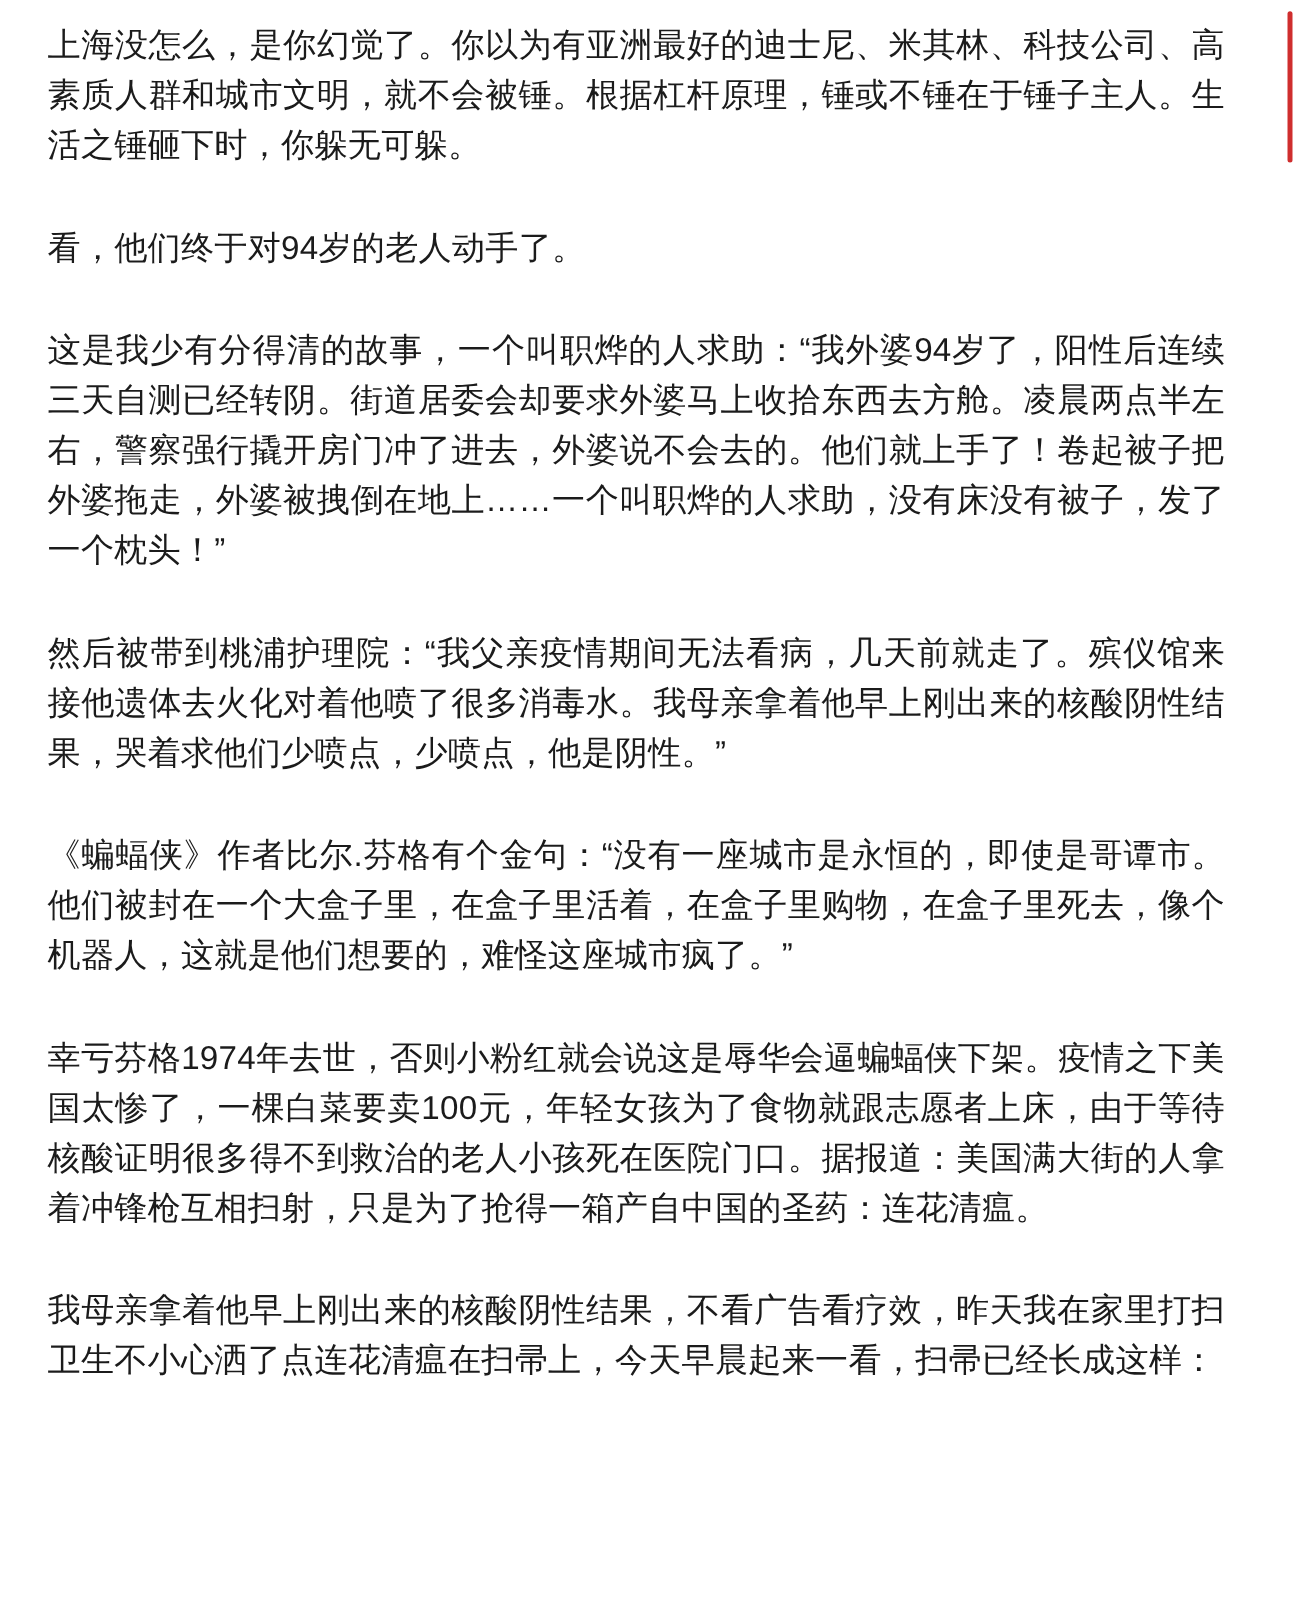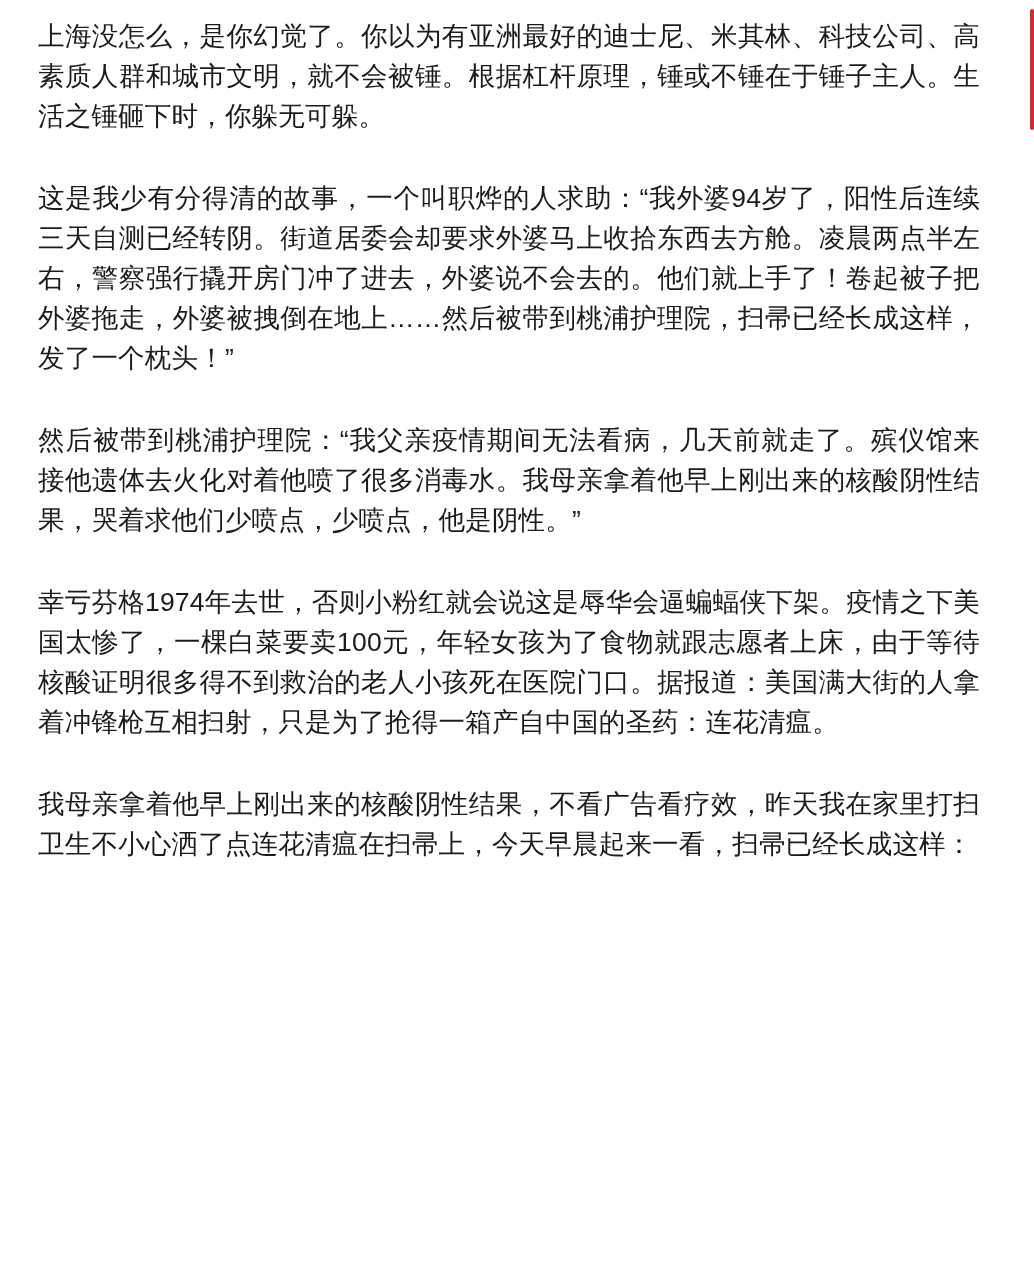--- a/index.html
+++ b/index.html
@@ -40,19 +40,21 @@
     height: 121px;
     border-radius: 2px;
     
   }
 </style>
 </head>
 <body style="background: rgb(255, 255, 255);">
 
 <main class="article" style="color: rgb(27, 27, 27);">
   <p data-bind="article.paragraphs.0">上海没怎么，是你幻觉了。你以为有亚洲最好的迪士尼、米其林、科技公司、高素质人群和城市文明，就不会被锤。根据杠杆原理，锤或不锤在于锤子主人。生活之锤砸下时，你躲无可躲。</p>
-  <p data-bind="article.paragraphs.3">这是我少有分得清的故事，一个叫职烨的人求助：“我外婆94岁了，阳性后连续三天自测已经转阴。街道居委会却要求外婆马上收拾东西去方舱。凌晨两点半左右，警察强行撬开房门冲了进去，外婆说不会去的。他们就上手了！卷起被子把外婆拖走，外婆被拽倒在地上……然后被带到桃浦护理院，扫帚已经长成这样，发了一个枕头！”</p>
+  <p data-bind="article.paragraphs.2">看，他们终于对94岁的老人动手了。</p>
+  <p data-bind="article.paragraphs.3">这是我少有分得清的故事，一个叫职烨的人求助：“我外婆94岁了，阳性后连续三天自测已经转阴。街道居委会却要求外婆马上收拾东西去方舱。凌晨两点半左右，警察强行撬开房门冲了进去，外婆说不会去的。他们就上手了！卷起被子把外婆拖走，外婆被拽倒在地上……一个叫职烨的人求助，没有床没有被子，发了一个枕头！”</p>
   <p data-bind="article.paragraphs.4">然后被带到桃浦护理院：“我父亲疫情期间无法看病，几天前就走了。殡仪馆来接他遗体去火化对着他喷了很多消毒水。我母亲拿着他早上刚出来的核酸阴性结果，哭着求他们少喷点，少喷点，他是阴性。”</p>
+  <p data-bind="article.paragraphs.5">《蝙蝠侠》作者比尔.芬格有个金句：“没有一座城市是永恒的，即使是哥谭市。他们被封在一个大盒子里，在盒子里活着，在盒子里购物，在盒子里死去，像个机器人，这就是他们想要的，难怪这座城市疯了。”</p>
   <p data-bind="article.paragraphs.6">幸亏芬格1974年去世，否则小粉红就会说这是辱华会逼蝙蝠侠下架。疫情之下美国太惨了，一棵白菜要卖100元，年轻女孩为了食物就跟志愿者上床，由于等待核酸证明很多得不到救治的老人小孩死在医院门口。据报道：美国满大街的人拿着冲锋枪互相扫射，只是为了抢得一箱产自中国的圣药：连花清瘟。</p>
   <p data-bind="article.paragraphs.7">我母亲拿着他早上刚出来的核酸阴性结果，不看广告看疗效，昨天我在家里打扫卫生不小心洒了点连花清瘟在扫帚上，今天早晨起来一看，扫帚已经长成这样：</p>
 </main>
 
 <div class="scrollbar-thumb" style="background: rgb(207, 46, 46);"></div>
 
 </body></html>

